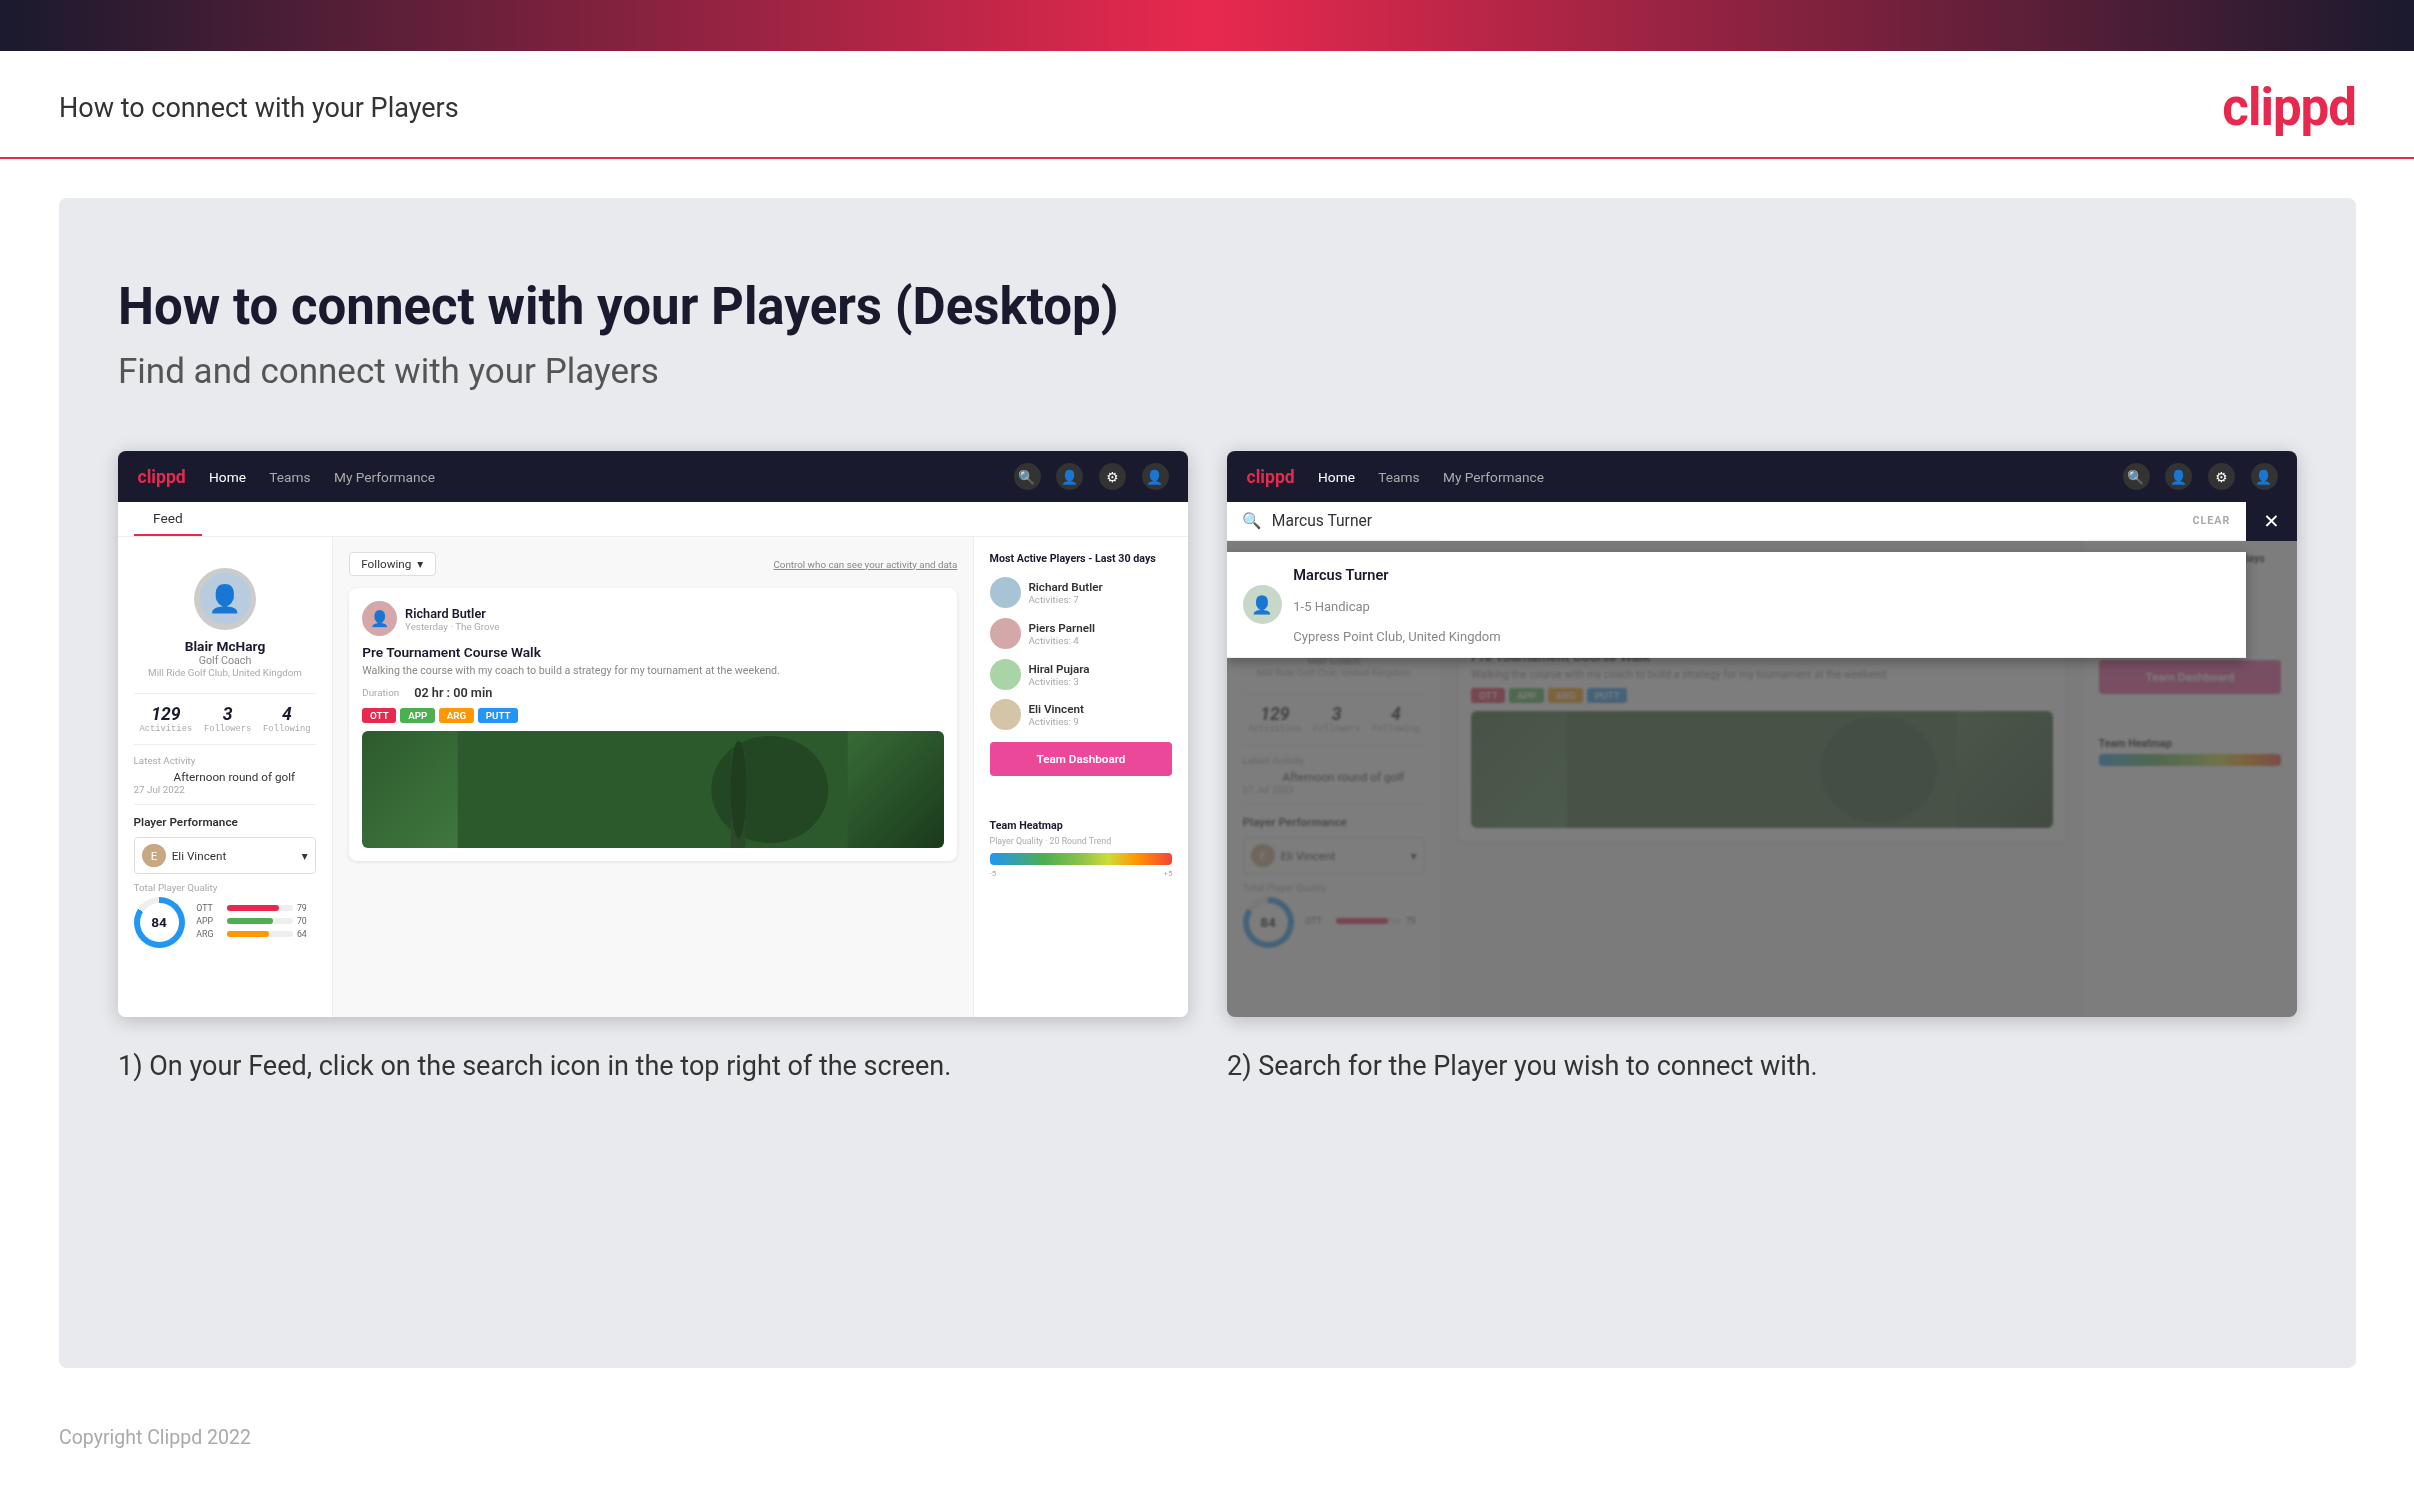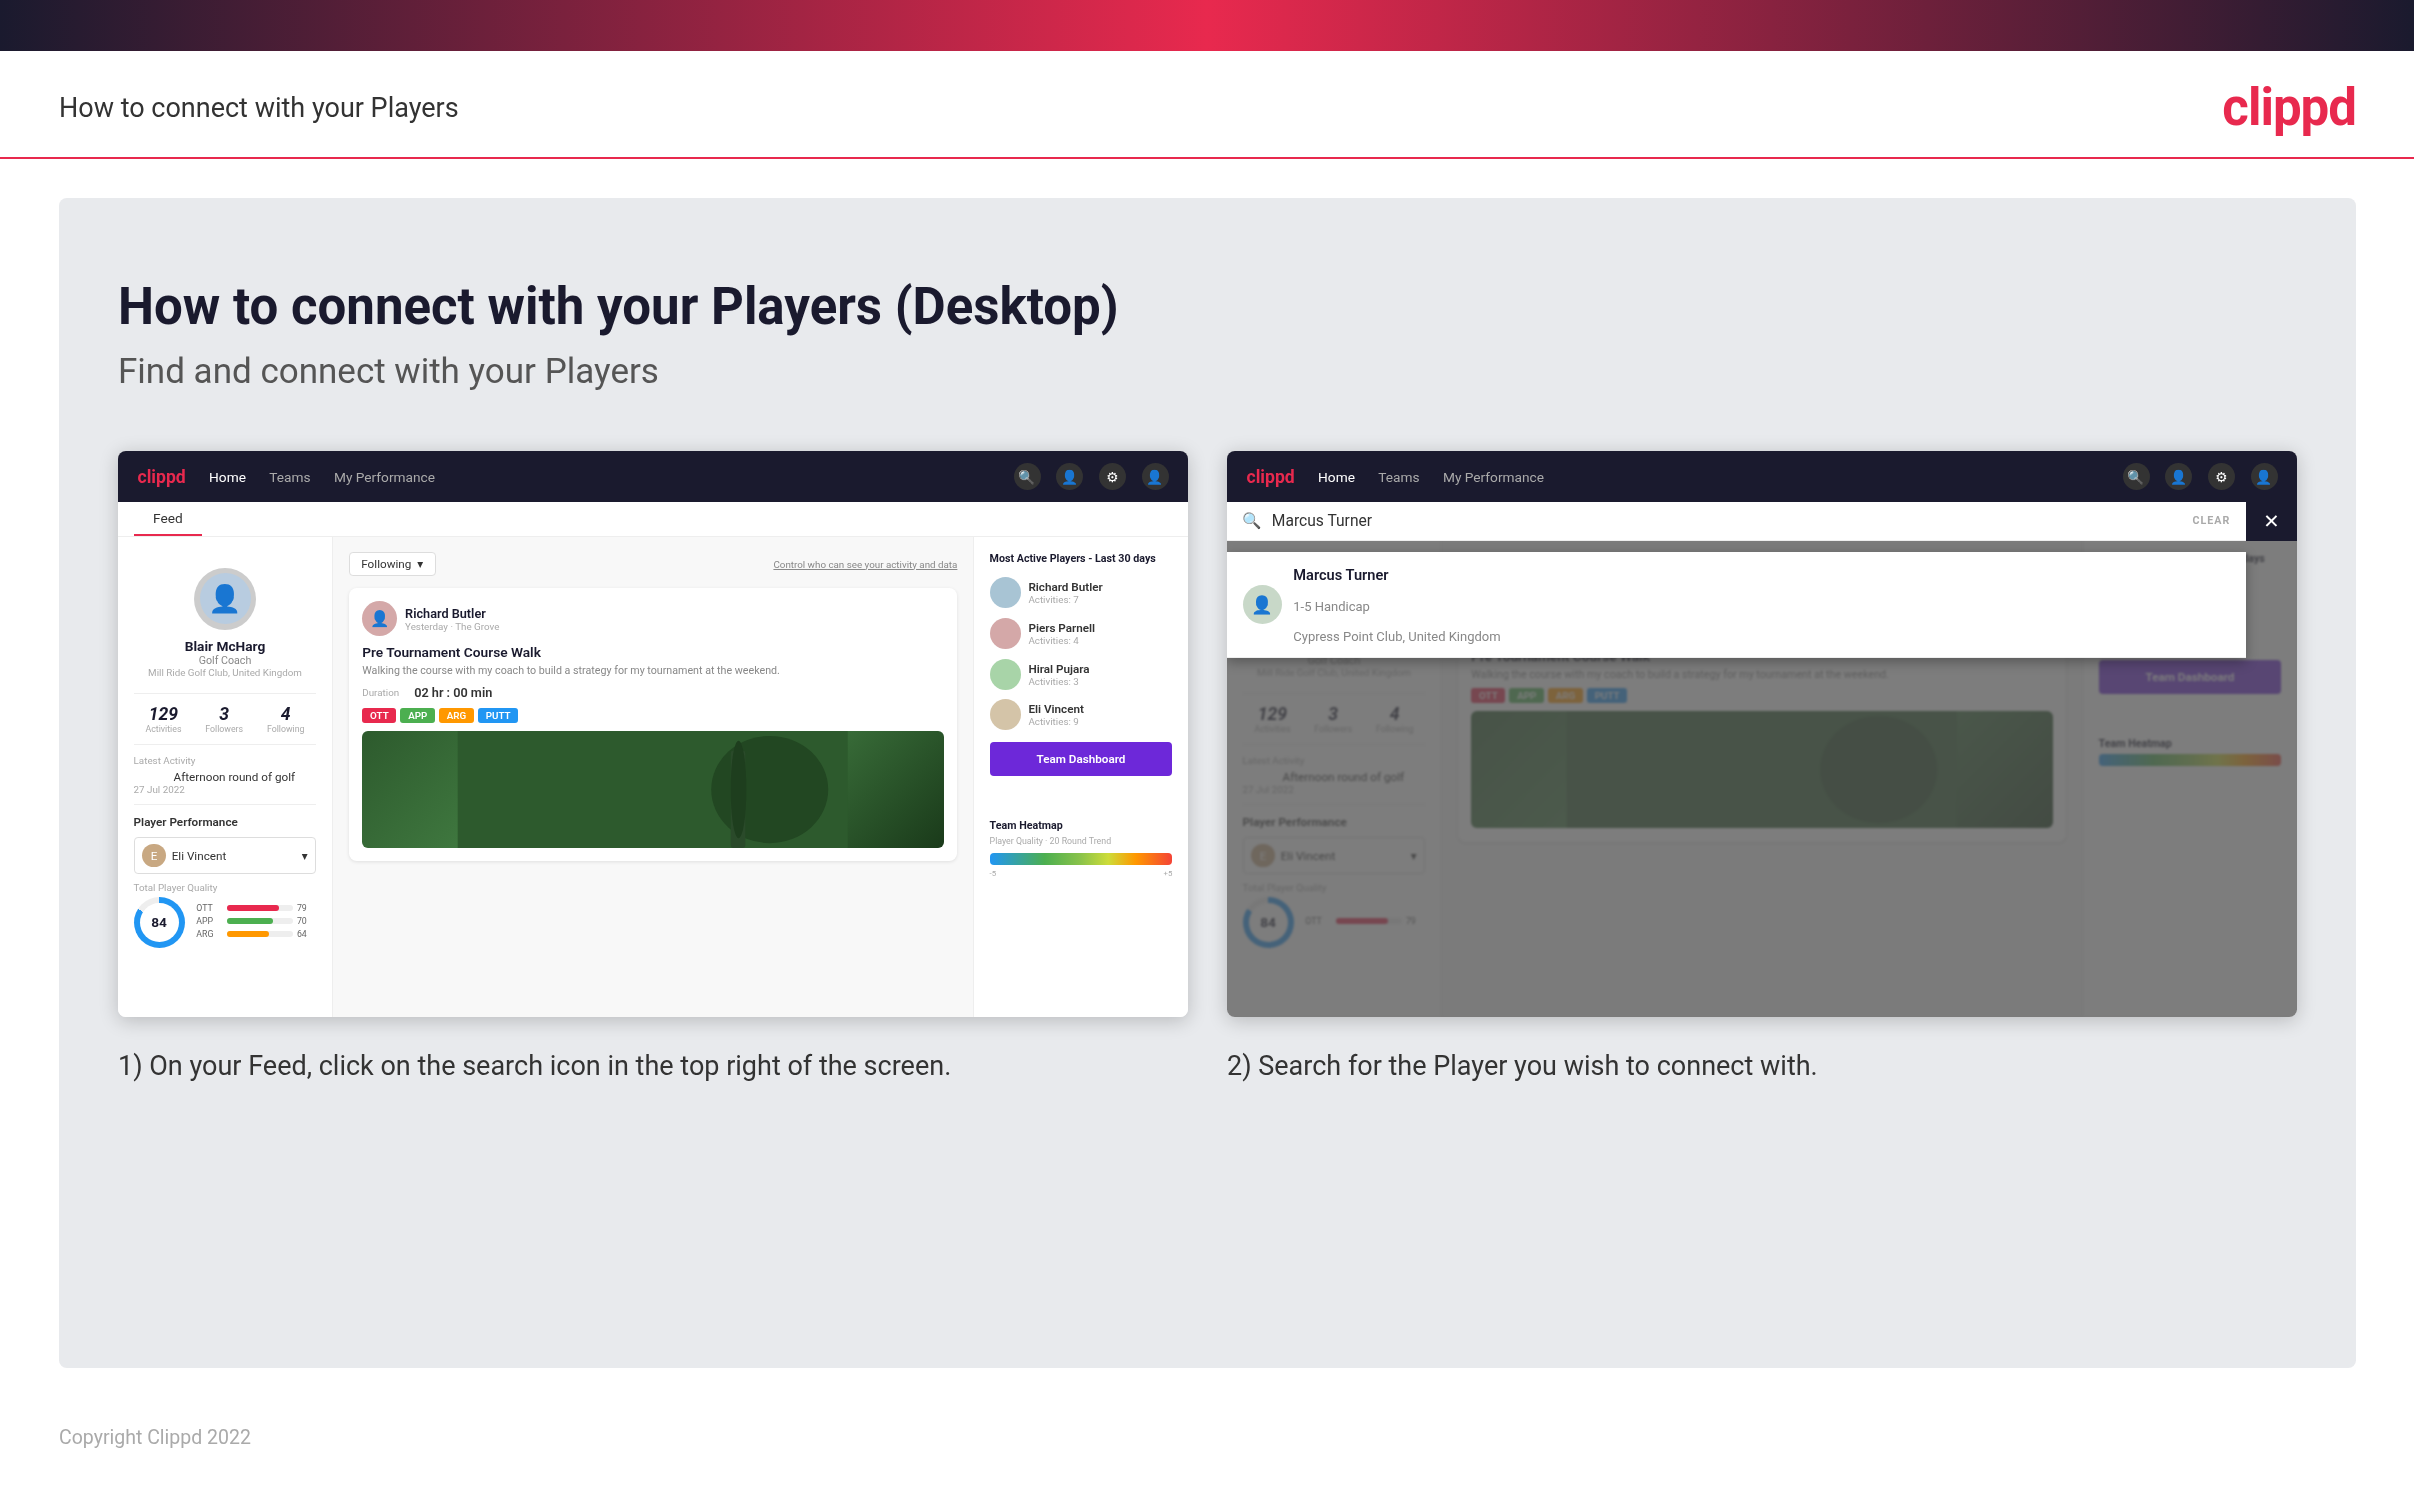--- a/index.html
+++ b/index.html
@@ -214,20 +214,21 @@
     .stat-number {
       font-size: 17.6px;
       font-weight: 700;
       color: #1a1a2e;
       font-style: italic;
     }
 
     .stat-label {
       font-size: 8.8px;
       color: #aaa;
+      font-family: Liberation Mono, monospace;
     }
 
     .latest-activity {
       padding: 9.8px 0;
       border-bottom: 1px solid #eee;
     }
 
     .latest-activity-label {
       font-size: 9.8px;
       color: #aaa;
@@ -521,21 +522,21 @@
       font-weight: 600;
       color: #333;
     }
 
     .player-list-activities {
       font-size: 9.8px;
       color: #aaa;
     }
 
     .team-dashboard-btn {
-      background: #6d28d9;
+      background: #ec4899;
       color: #fff;
       border: none;
       border-radius: 3.9px;
       padding: 9.8px 15.6px;
       font-size: 11.7px;
       font-weight: 600;
       width: 100%;
       margin: 11.7px 0;
       cursor: pointer;
       text-align: center;

